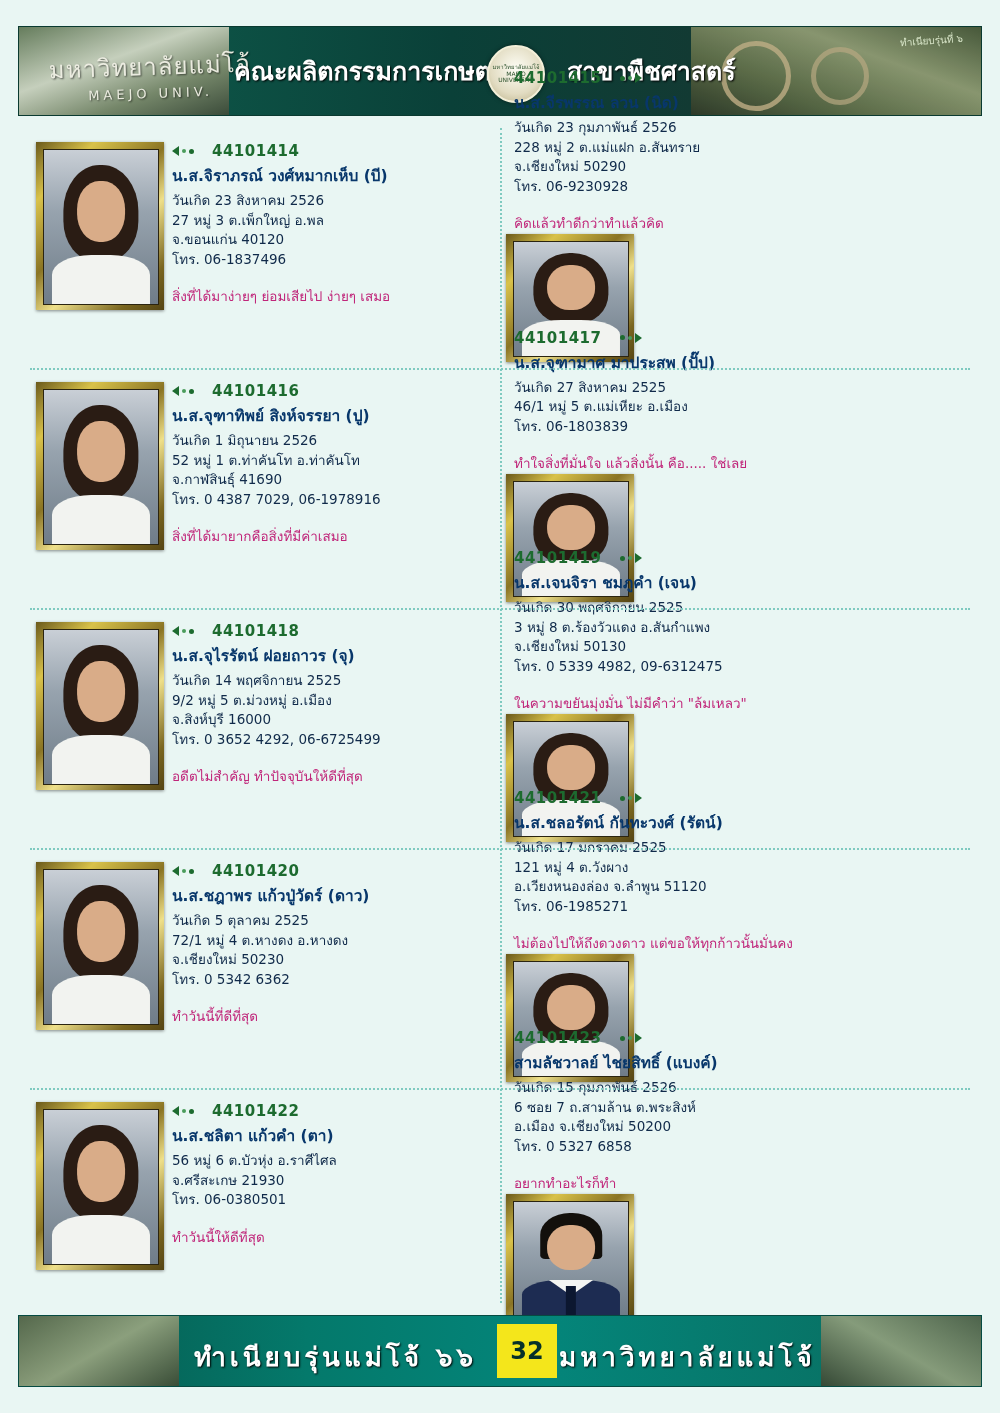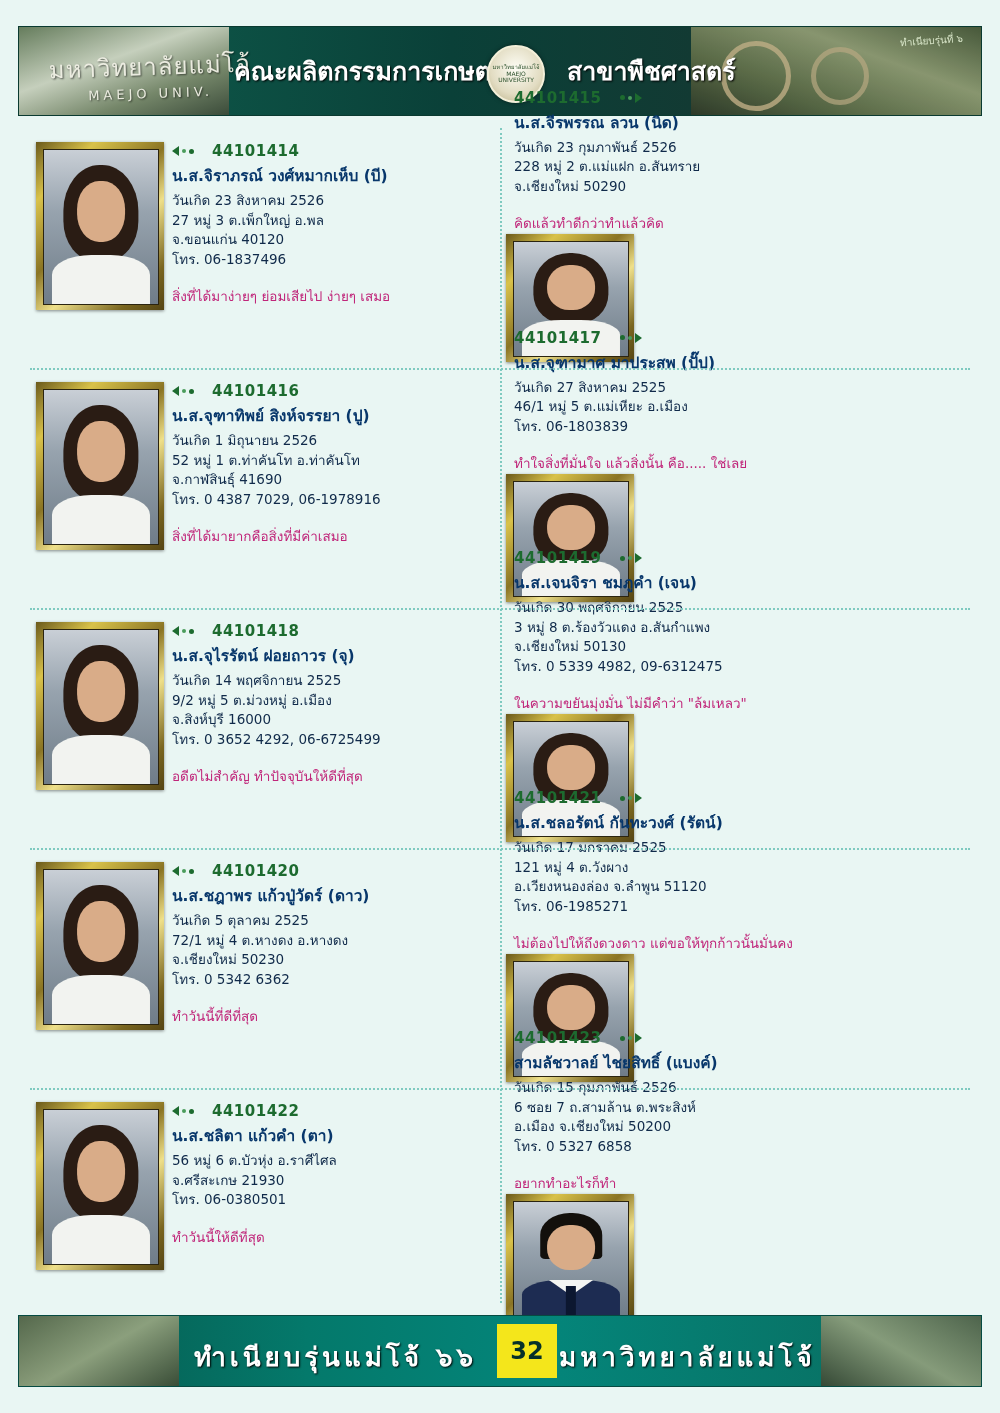--- a/index.html
+++ b/index.html
@@ -236,20 +236,21 @@
             <span class="deco">
                 <span class="dot"></span>
                 <span class="dot sm"></span>
                 <span class="tri r"></span>
               </span>
           </div>
           <div class="name">น.ส.จีรพรรณ  ลวน (นิด)</div>
           <div class="line">วันเกิด 23 กุมภาพันธ์ 2526</div>
           <div class="line">228 หมู่ 2 ต.แม่แฝก อ.สันทราย</div>
           <div class="line">จ.เชียงใหม่ 50290</div>
+          <div class="line">โทร. 06-9230928</div>
           <div class="motto">คิดแล้วทำดีกว่าทำแล้วคิด</div>
         </div>
         <div class="photo-frame">
           <div class="photo-inner">
             <div class="hair"></div>
             <div class="face"></div>
             <div class="body"></div>
           </div>
         </div>
       </div>

